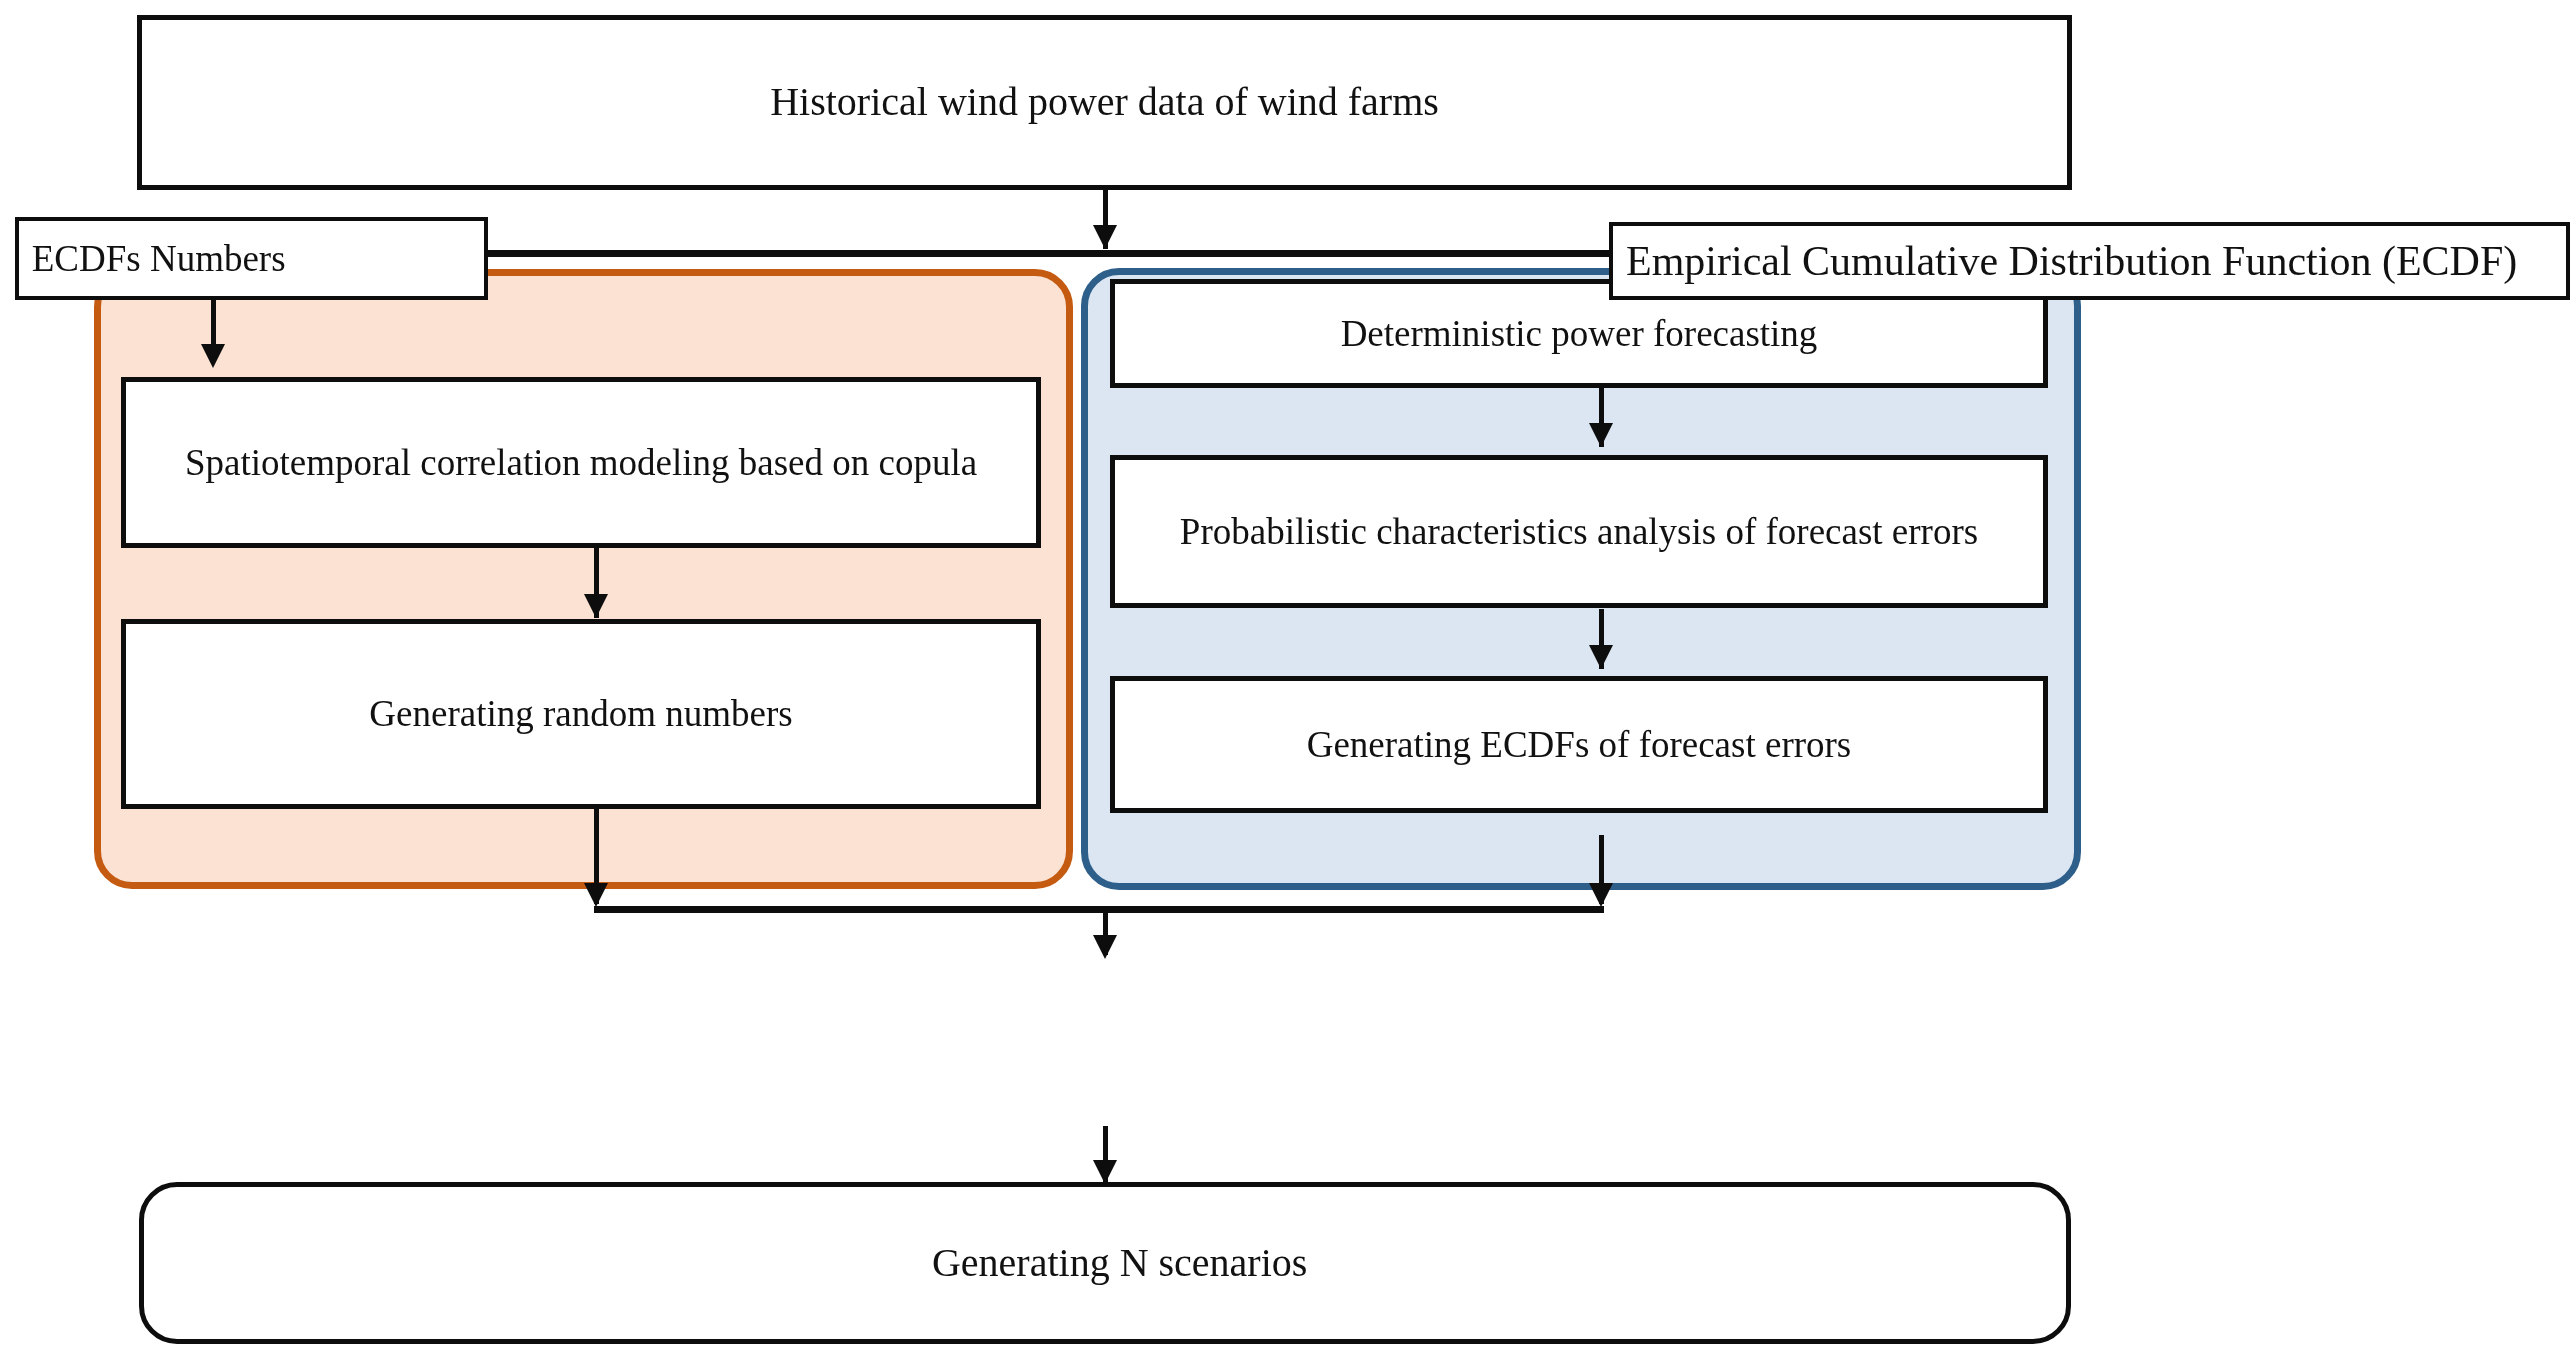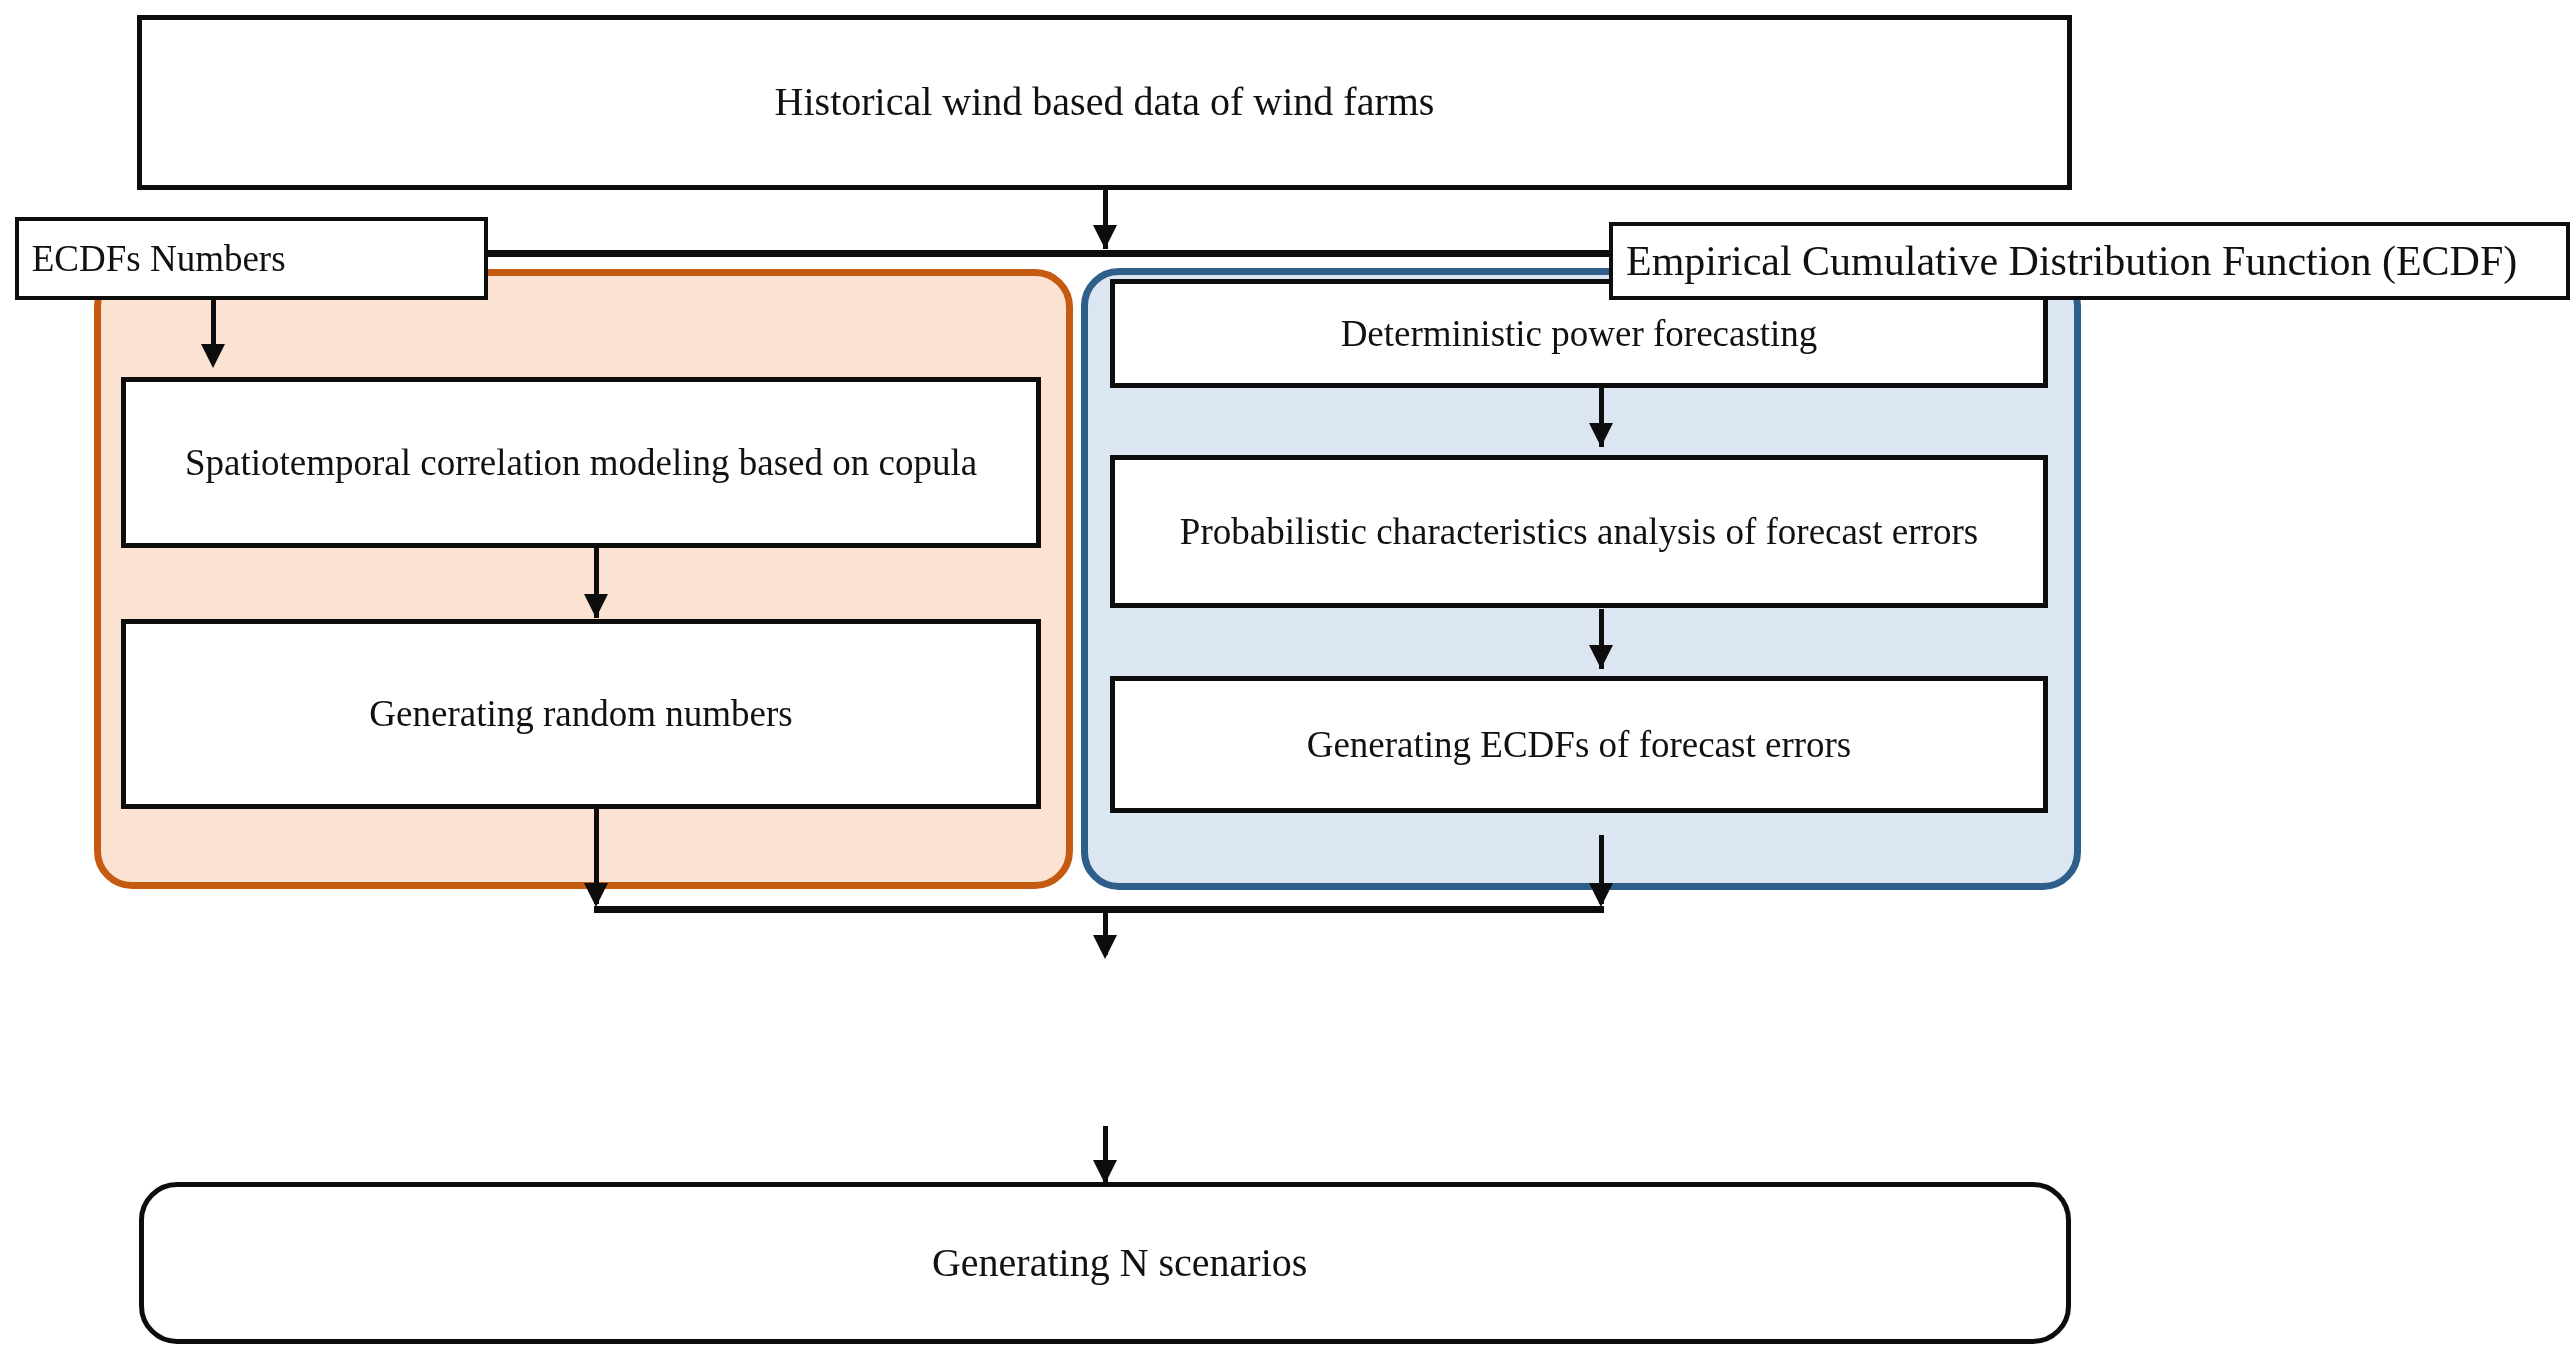--- a/index.html
+++ b/index.html
@@ -97,21 +97,21 @@
   .fs-sm  { font-size: 42px; }
 
   .z-top { z-index: 20; }
 </style>
 </head>
 <body>
 
 <div id="canvas">
 
   <div class="node fs-lg" style="left:137px; top:14.7px; width:1935px; height:175px;">
-    <span class="node-text">Historical wind based data of wind farms</span>
+    <span class="node-text">Historical wind power data of wind farms</span>
   </div>
 
   <div class="vline" style="left:1103px; top:189px; height:60px;"></div>
   <div class="arrowhead" style="left:1093px; top:225px;"></div>
 
   <div class="barline" style="left:211px; top:250px; width:1510px;"></div>
 
   <div class="group group-orange" style="left:94px; top:269px; width:979px; height:620px;"></div>
 
   <div class="chip fs-md" style="left:14.7px; top:217px; width:473px; height:83px;">

